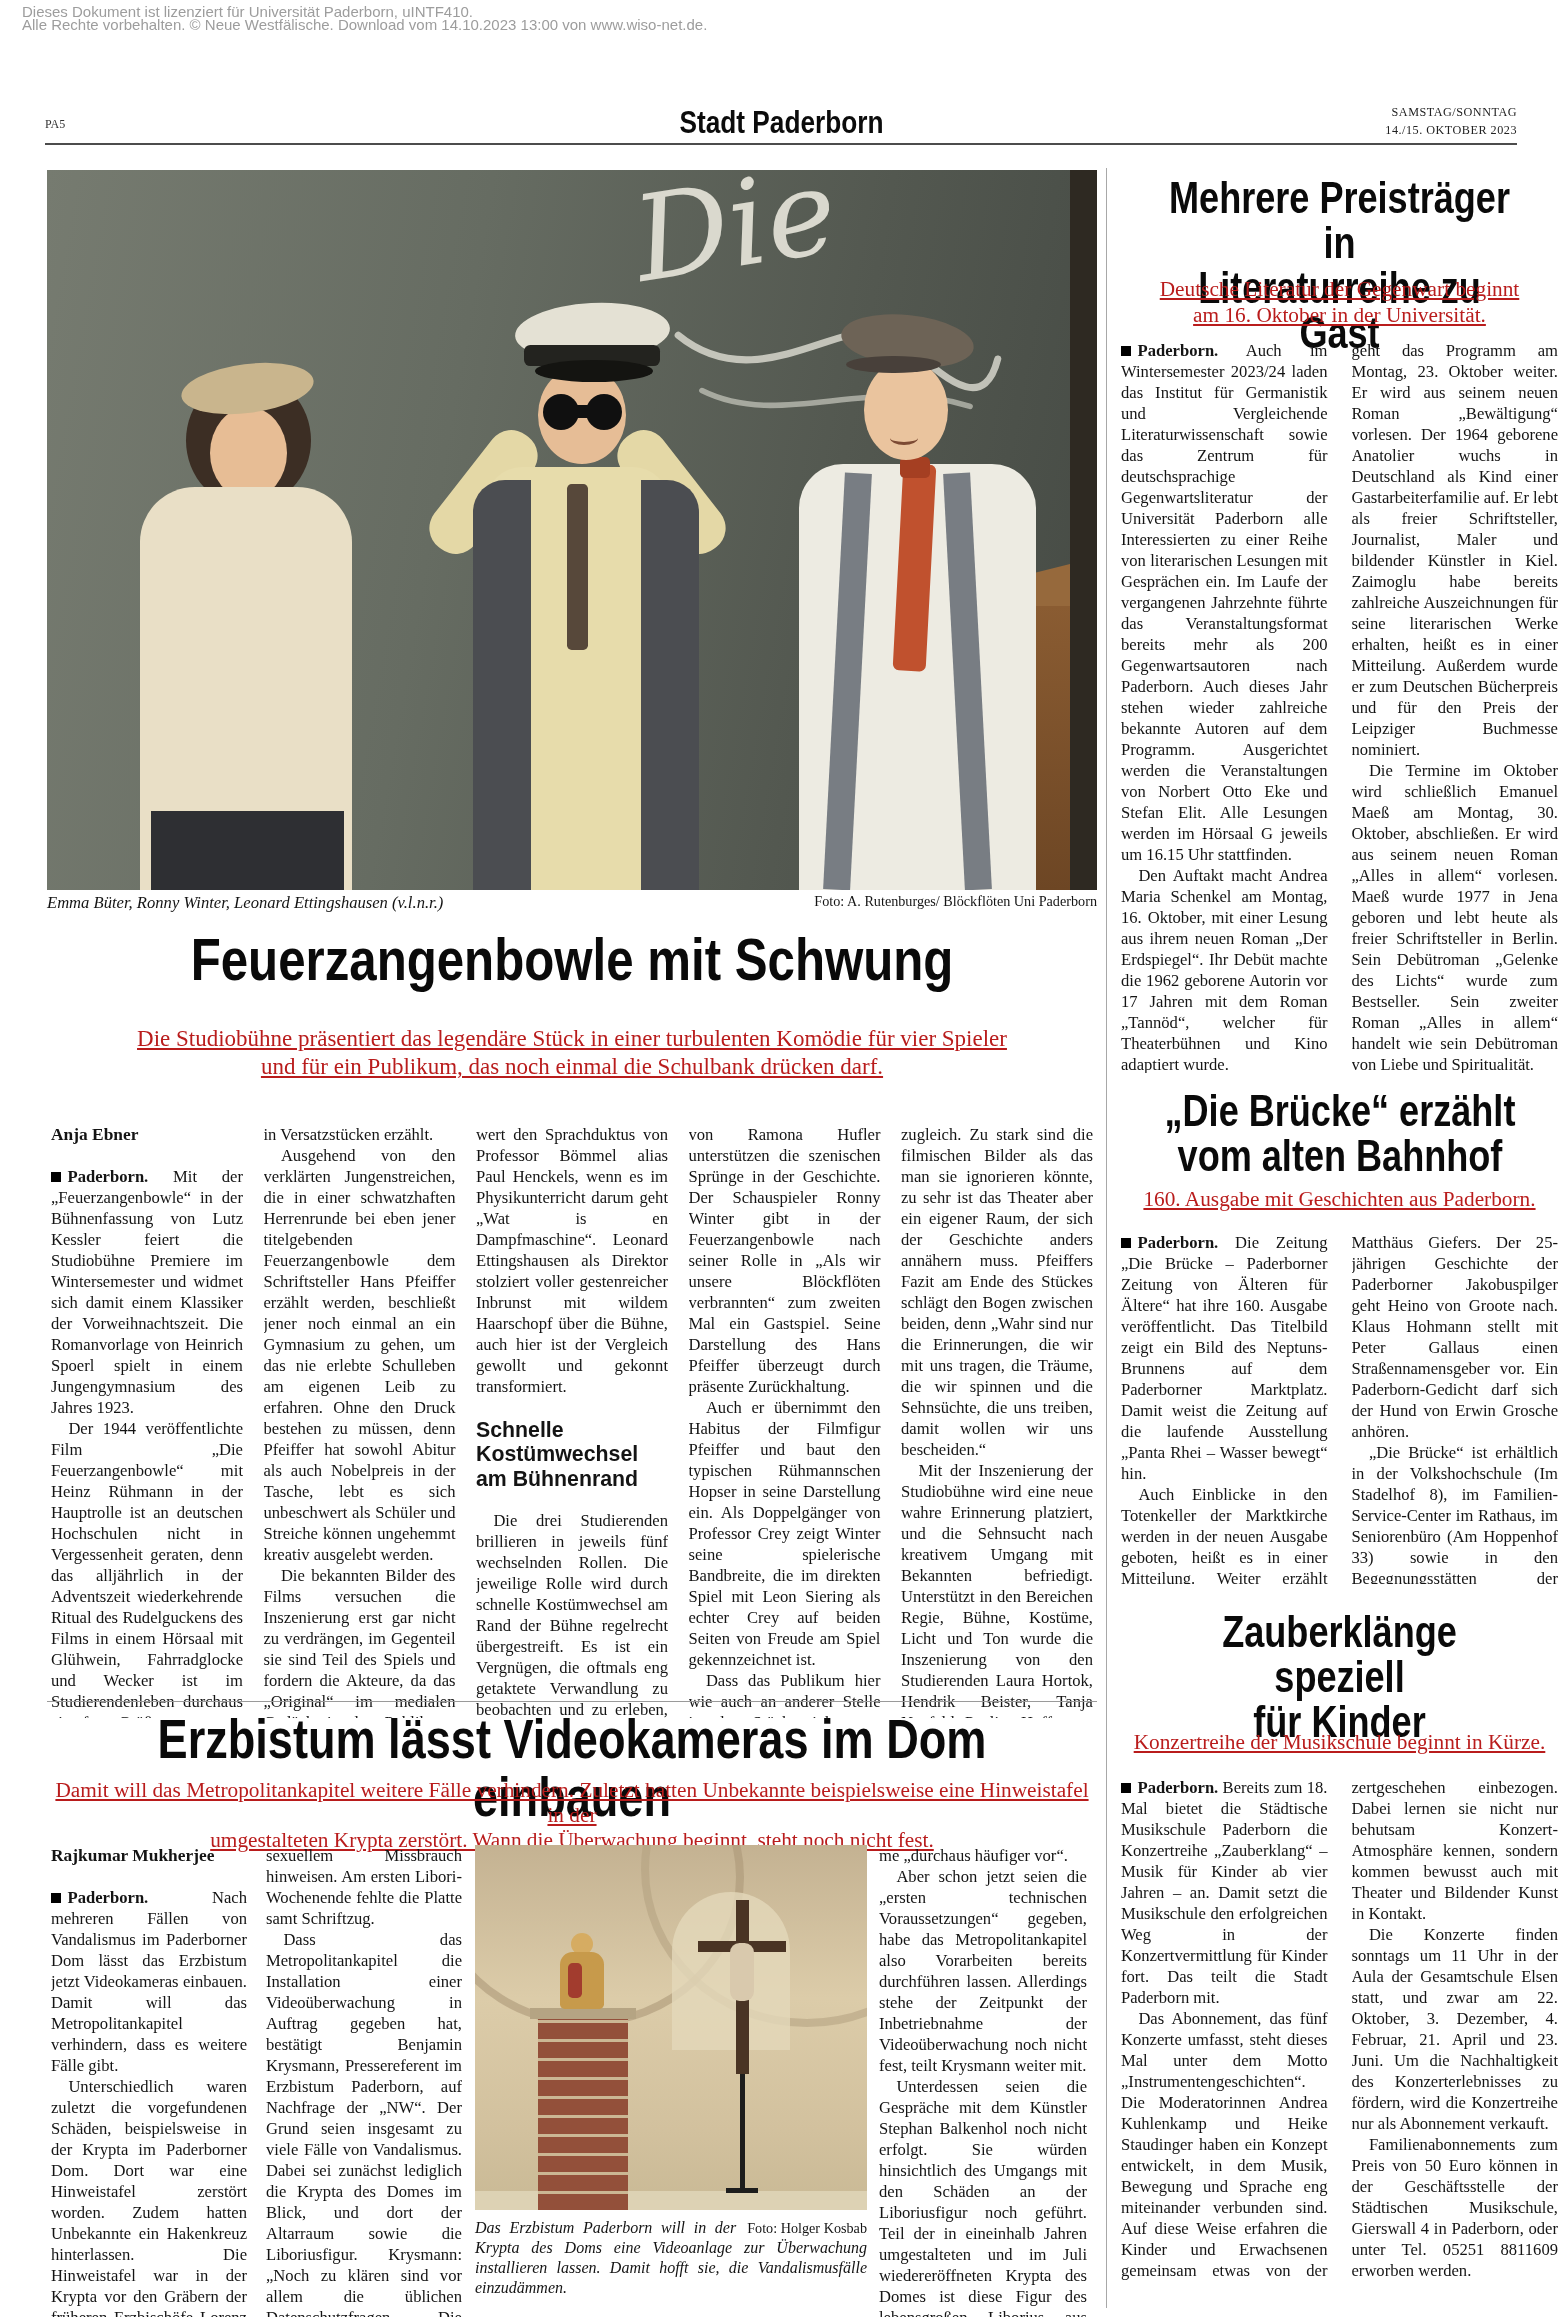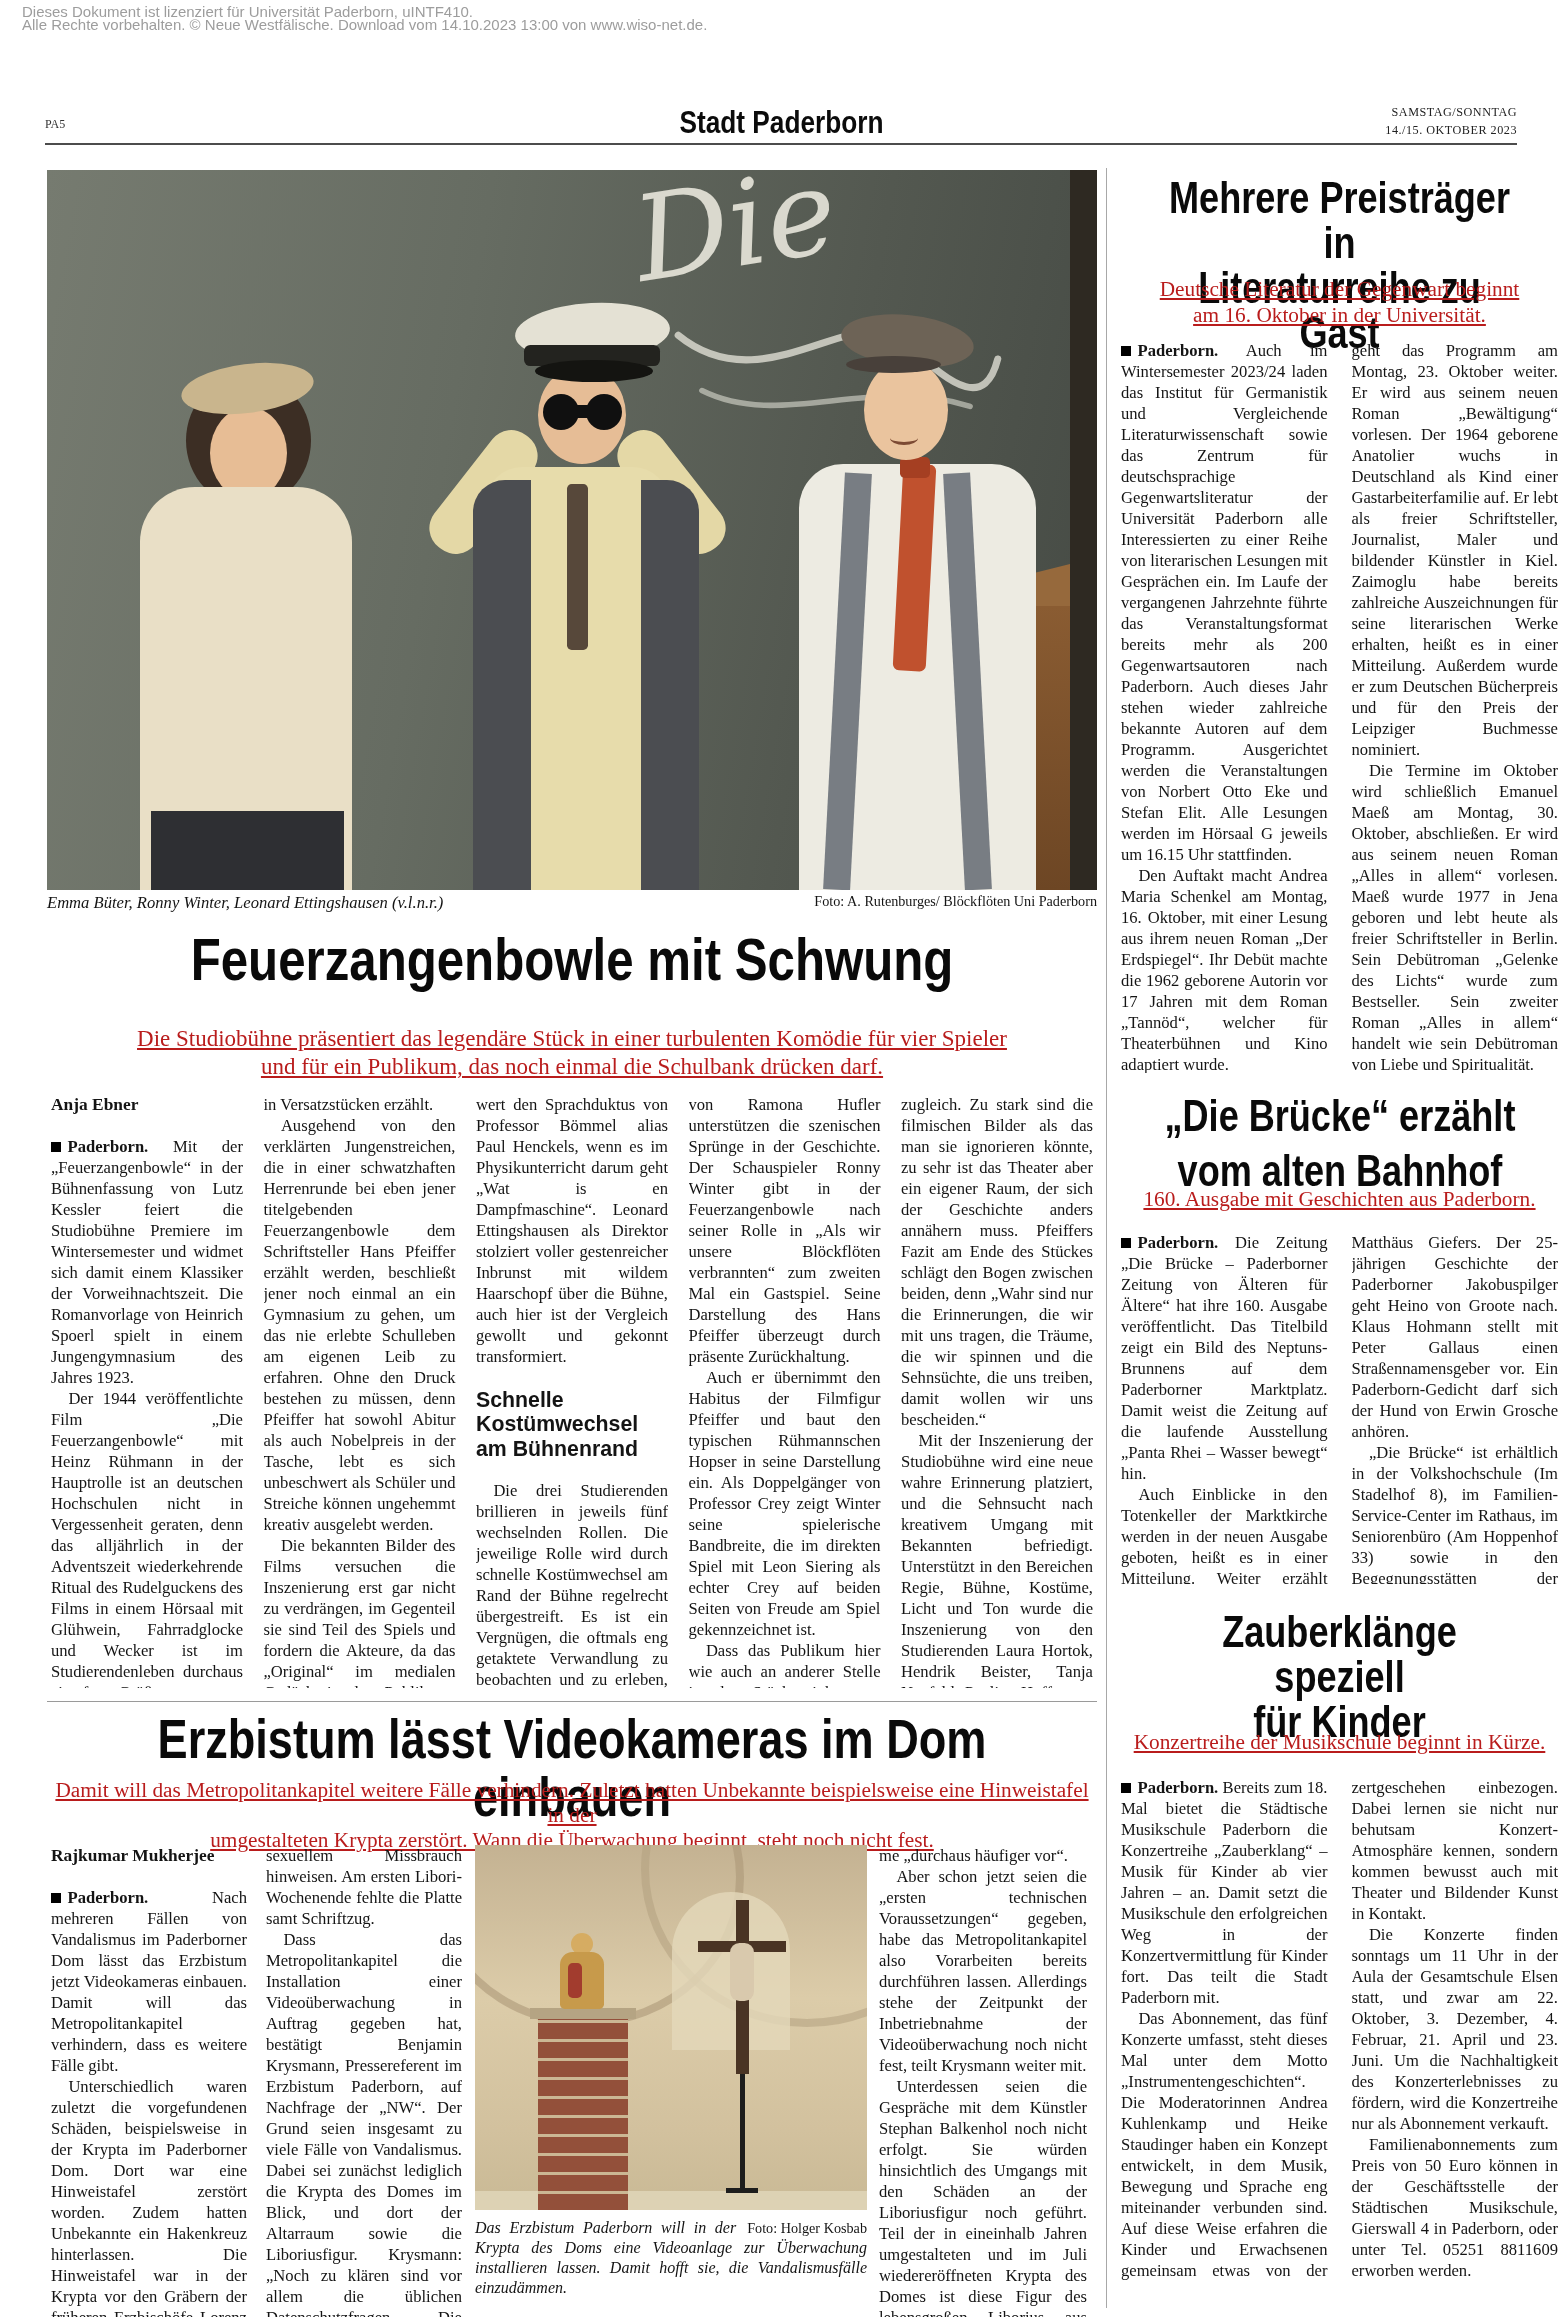--- a/index.html
+++ b/index.html
@@ -85,21 +85,21 @@
   .a3-tie{left:851px;top:294px;width:33px;height:207px;background:#c0512e;border-radius:6.3px;
           transform:rotate(3deg);}
   .a3-knot{left:853px;top:287px;width:30px;height:20.5px;background:#a53f22;border-radius:4.7px;}
   .desk-top{left:891px;top:401px;width:213px;height:46px;background:#96693c;transform:rotate(-14deg);}
   .desk-body{left:933px;top:436px;width:171px;height:284px;background:linear-gradient(180deg,#8a5c32,#6d4624);}
   .wood-strip{left:1023px;top:0;width:27px;height:720px;background:#2e2922;}
   
   .cap-main{left:47px;top:893px;width:1050px;}
   .feat-hl{left:47px;top:929px;width:1050px;font-size:60px;line-height:1.02;text-align:center;}
   .feat-sub{left:47px;top:1025px;width:1050px;font-size:23px;line-height:28px;}
-  .feat-cols{left:51px;top:1094px;width:1042px;height:594px;gap:20.5px;}
+  .feat-cols{left:51px;top:1124px;width:1042px;height:594px;gap:20.5px;}
   .rule-dom{left:47px;top:1701px;width:1050px;}
   .dom-hl{left:47px;top:1711px;width:1050px;font-size:55px;line-height:1.05;}
   .dom-sub{left:47px;top:1778px;width:1050px;font-size:21.3px;line-height:25px;}
   .dom-col{top:1845px;height:472px;position:absolute;text-align:justify;font-size:16.6px;
            line-height:21px;overflow:hidden;}
   .dom-col p{margin:0;}
   .dom-col p.ind{text-indent:17.4px;}
   .dom-c1{left:51px;width:196px;}
   .dom-c2{left:266px;width:196px;}
   .dom-c4{left:879px;width:208px;}
@@ -126,21 +126,21 @@
   .corpus{position:absolute;left:255px;top:98px;width:24px;height:58px;background:#d9c9ad;
           border-radius:9.5px;}
   .stand{position:absolute;left:265px;top:229px;width:4.7px;height:117px;background:#1d1d1d;}
   .stand-base{position:absolute;left:251px;top:343px;width:32px;height:4.7px;background:#1d1d1d;}
   .dom-floor{position:absolute;left:0;top:346px;width:392px;height:19px;background:#ddd2b4;}
   .cap-dom{left:475px;top:2218px;width:392px;}
   
   .sb-hl1{left:1121px;top:175px;width:437px;font-size:44px;line-height:45px;}
   .sb-sub1{left:1121px;top:276px;width:437px;}
   .sb-cols1{left:1121px;top:340px;width:437px;height:733px;gap:24px;}
-  .sb-hl2{left:1121px;top:1088px;width:437px;font-size:44px;line-height:55px;}
+  .sb-hl2{left:1121px;top:1088px;width:437px;font-size:44px;line-height:45px;}
   .sb-sub2{left:1121px;top:1186px;width:437px;}
   .sb-cols2{left:1121px;top:1232px;width:437px;height:352px;gap:24px;}
   .sb-hl3{left:1121px;top:1609px;width:437px;font-size:44px;line-height:45px;}
   .sb-sub3{left:1121px;top:1729px;width:437px;}
   .sb-cols3{left:1121px;top:1777px;width:437px;height:507px;gap:24px;}
 </style>
 </head>
 <body>
 
 <div class="page">

